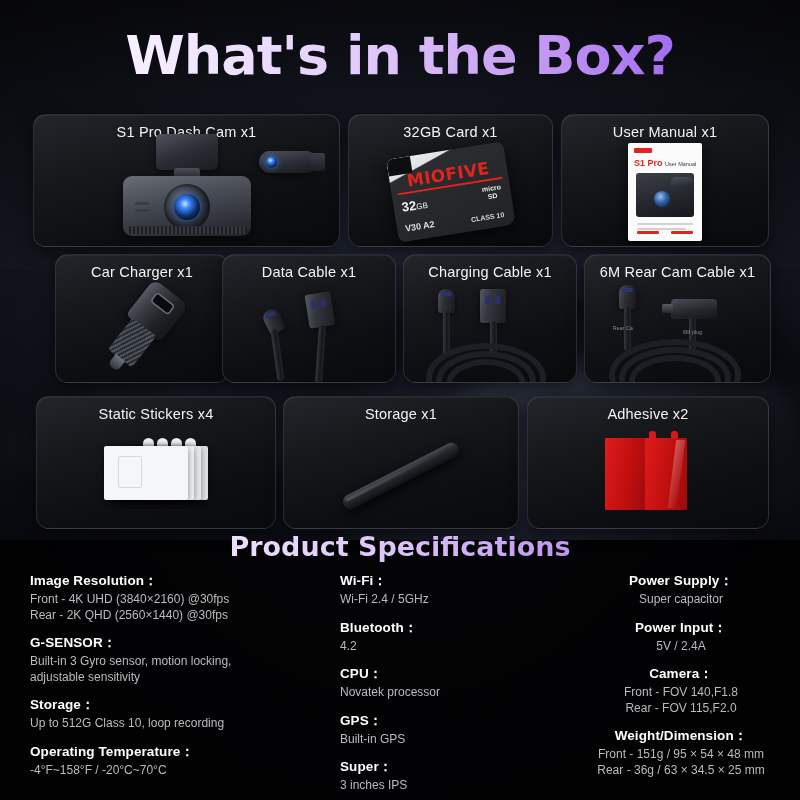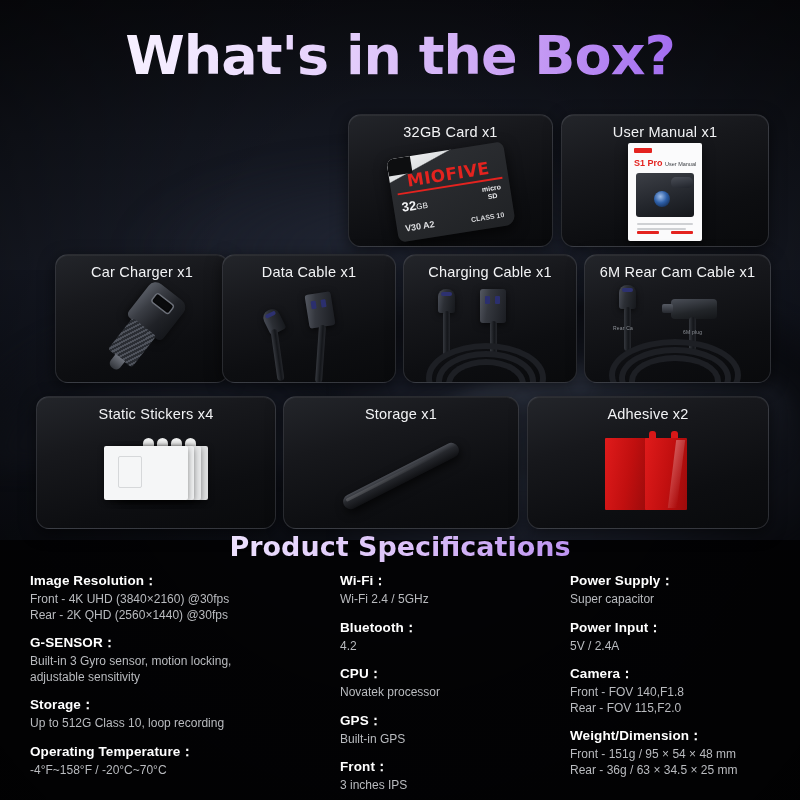--- a/index.html
+++ b/index.html
@@ -195,21 +195,21 @@
   .adh-tab{position:absolute;top:-7px;width:7px;height:10px;border-radius:3px 3px 0 0;background:#d81818;}
   .adh-gloss{position:absolute;right:6px;top:2px;width:9px;height:68px;
     background:linear-gradient(100deg,rgba(255,255,255,.30),rgba(255,255,255,0));
     transform:skewX(-7deg);}
 
   
   .specs{position:absolute;left:0;top:572px;width:800px;height:215px;}
   .col{position:absolute;top:0;}
   .c1{left:30px;width:296px;}
   .c2{left:340px;width:222px;}
-  .c3{left:570px;width:222px;}
+  .c3{left:570px;width:222px;text-align:center;}
   .sg{margin-bottom:11px;}
   .sg h4{margin:0 0 2px 0;color:#ffffff;font-size:13.5px;font-weight:bold;letter-spacing:.1px;}
   .sg p{margin:0;color:#b9bbbf;font-size:12px;line-height:15.5px;}
 </style>
 </head>
 <body>
 
 <div id="page">
 
   <div class="bg">
@@ -219,20 +219,39 @@
     <div class="bg-car"></div>
     <div class="bg-car-hood"></div>
     <div class="bg-car-lamp"></div>
     <div class="bg-head"></div>
     <div class="bg-bottom"></div>
     <div class="bg-vignette"></div>
   </div>
 
   <div class="title">What's in the Box?</div>
 
+  <div class="card" style="left:33px;top:114px;width:305px;height:131px;">
+    <div class="card-label">S1 Pro Dash Cam x1</div>
+    <div class="art">
+      <div class="dc-screen"></div>
+      <div class="dc-mount"></div>
+      <div class="dc-body">
+        <div class="dc-lensring">
+          <div class="dc-lens"></div>
+        </div>
+        <div class="dc-dash"></div>
+        <div class="dc-dash2"></div>
+        <div class="dc-grill"></div>
+      </div>
+      <div class="rc-body">
+        <div class="rc-lens"></div>
+        <div class="rc-tail"></div>
+      </div>
+    </div>
+  </div>
 
   <div class="card" style="left:348px;top:114px;width:203px;height:131px;">
     <div class="card-label">32GB Card x1</div>
     <div class="art">
       <div class="sd">
         <div class="sd-notch"></div>
         <div class="sd-brand">MIOFIVE</div>
         <div class="sd-rule"></div>
         <div class="sd-cap">
           <span>32</span><small>GB</small>
@@ -402,21 +421,21 @@
         </div>
         <div class="sg">
           <h4>CPU：</h4>
           <p>Novatek processor</p>
         </div>
         <div class="sg">
           <h4>GPS：</h4>
           <p>Built-in GPS</p>
         </div>
         <div class="sg">
-          <h4>Front：</h4>
+          <h4>Super：</h4>
           <p>3 inches IPS</p>
         </div>
       </div>
     <div class="col c3">
         <div class="sg">
           <h4>Power Supply：</h4>
           <p>Super capacitor</p>
         </div>
         <div class="sg">
           <h4>Power Input：</h4>

